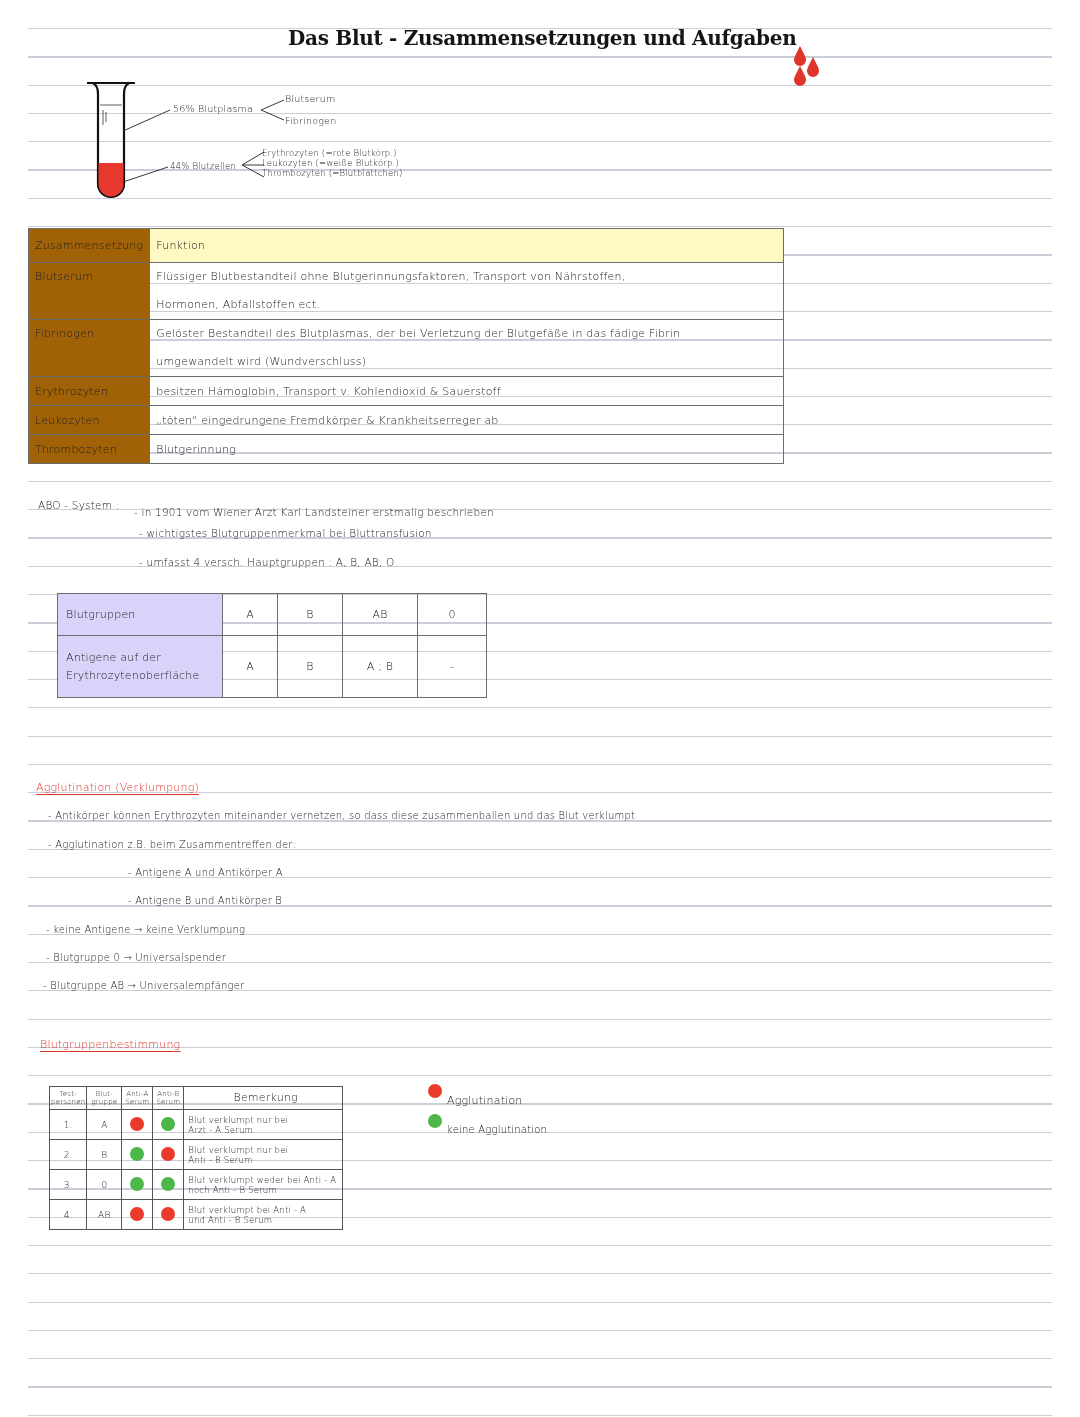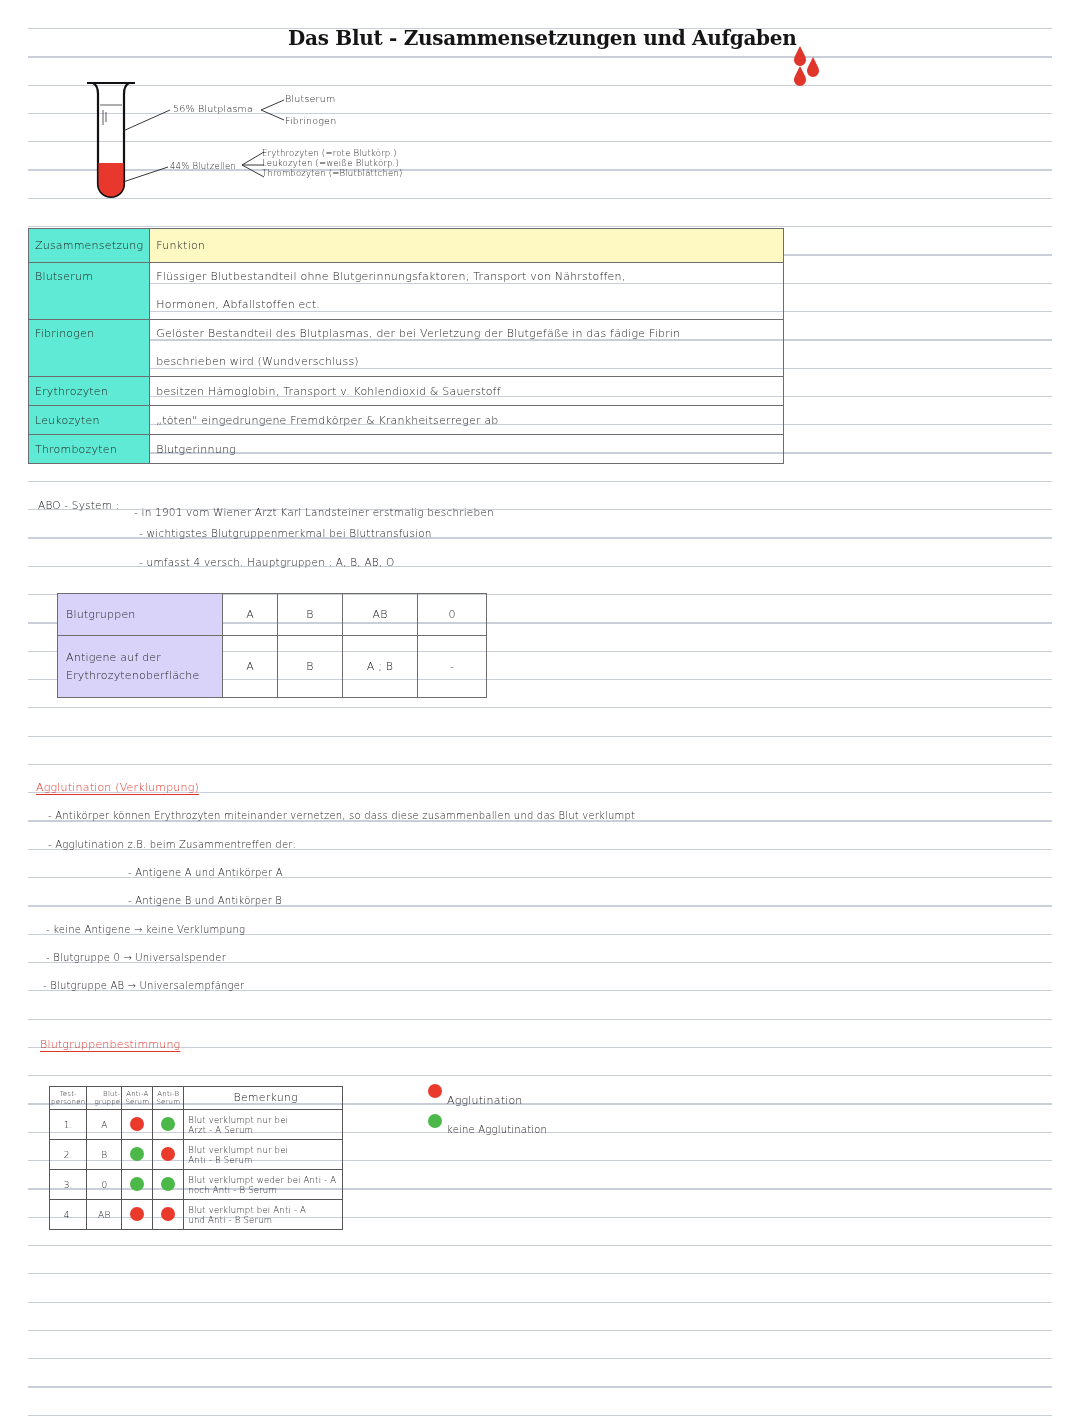--- a/index.html
+++ b/index.html
@@ -32,21 +32,21 @@
     .label-sm { font-size: 9.5px; color: #222; white-space: nowrap; }
 
     
     table { border-collapse: collapse; }
     .comp { left: 28px; top: 228px; width: 756px; }
     .comp td {
       border: 1.2px solid #6d6d6d; font-size: 11px; vertical-align: middle;
       padding: 0 6px; color: #222;
     }
     .comp .hdr td { background: #fef9c3; height: 33px; }
-    .comp td.left { background: #5eead4; width: 107px; }
+    .comp td.left { background: #a16207; width: 107px; }
     .comp .two { height: 56px; line-height: 28px; }
     .comp .one { height: 29px; }
 
     
     .abo-text { font-size: 10.5px; color: #222; white-space: nowrap; }
 
     
     .bg { left: 57px; top: 593px; }
     .bg td {
       border: 1.2px solid #6d6d6d; font-size: 11px; text-align: center; color: #222;
@@ -122,21 +122,21 @@
     <td class="left" style="vertical-align:top;">Blutserum</td>
     <td>
       <div>Flüssiger Blutbestandteil ohne  Blutgerinnungsfaktoren; Transport von Nährstoffen,</div>
       <div>Hormonen, Abfallstoffen ect.</div>
     </td>
   </tr>
   <tr class="two">
     <td class="left" style="vertical-align:top;">Fibrinogen</td>
     <td>
       <div>Gelöster Bestandteil des Blutplasmas, der bei Verletzung der Blutgefäße in das fädige Fibrin</div>
-      <div>beschrieben wird  (Wundverschluss)</div>
+      <div>umgewandelt wird  (Wundverschluss)</div>
     </td>
   </tr>
   <tr class="one">
     <td class="left">Erythrozyten</td>
     <td>besitzen Hämoglobin, Transport v. Kohlendioxid &amp; Sauerstoff</td>
   </tr>
   <tr class="one">
     <td class="left">Leukozyten</td>
     <td>„töten" eingedrungene Fremdkörper &amp; Krankheitserreger ab</td>
   </tr>
@@ -179,21 +179,21 @@
 <div class="abs line-text hand" style="left:46px;top:924px;font-size:10px;">- keine Antigene  →  keine Verklumpung</div>
 <div class="abs line-text hand" style="left:46px;top:952px;font-size:10px;">- Blutgruppe 0  →  Universalspender</div>
 <div class="abs line-text hand" style="left:43px;top:980px;font-size:10px;">- Blutgruppe AB →  Universalempfänger</div>
 
 <div class="abs red-head hand" style="left:40px;top:1038px;">Blutgruppenbestimmung</div>
 
 <table class="abs tt hand">
   <tbody>
       <tr class="th">
     <td style="width:30px;">Test-personen</td>
-    <td style="width:32px;text-align:right;">Blut-gruppe</td>
+    <td style="width:32px;">Blut-gruppe</td>
     <td style="width:28px;">Anti-A Serum</td>
     <td style="width:28px;">Anti-B Serum</td>
     <td class="note">Bemerkung</td>
   </tr>
   <tr class="row">
     <td>1.</td>
     <td>A</td>
     <td><span class="dot red"></span></td>
     <td><span class="dot green"></span></td>
     <td class="note">

